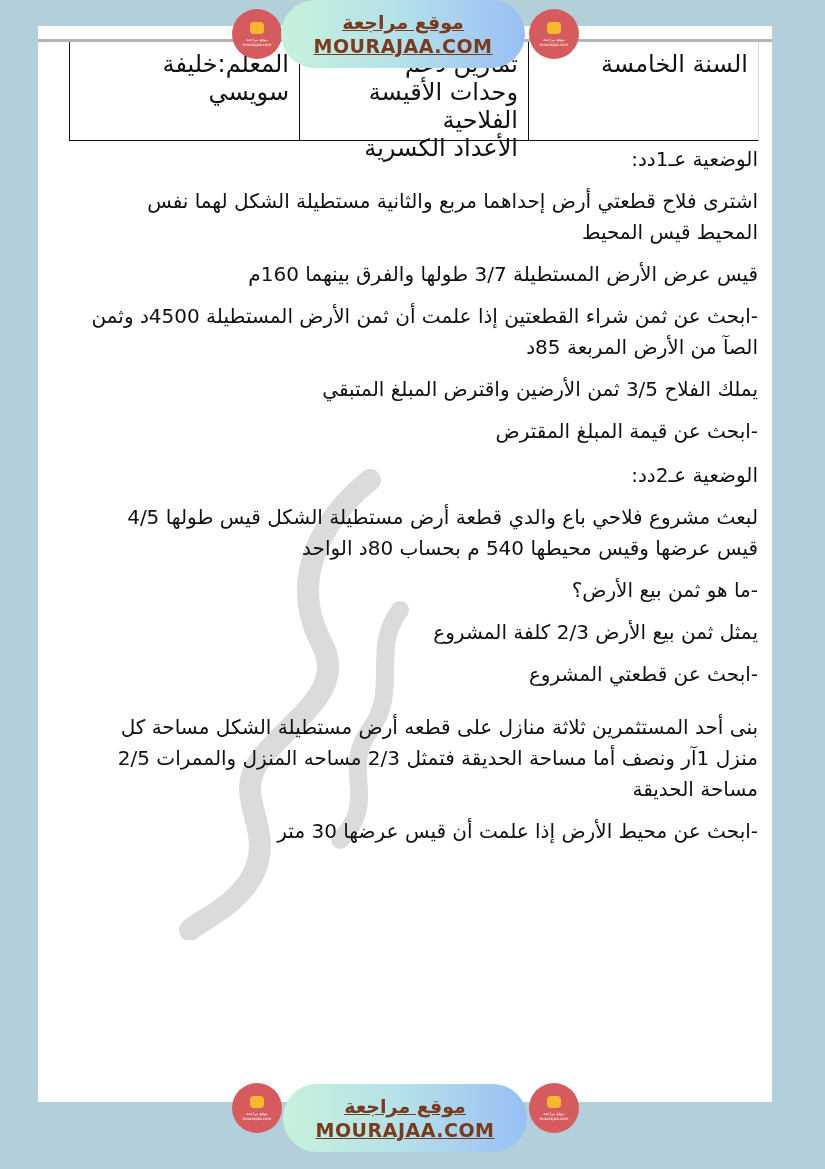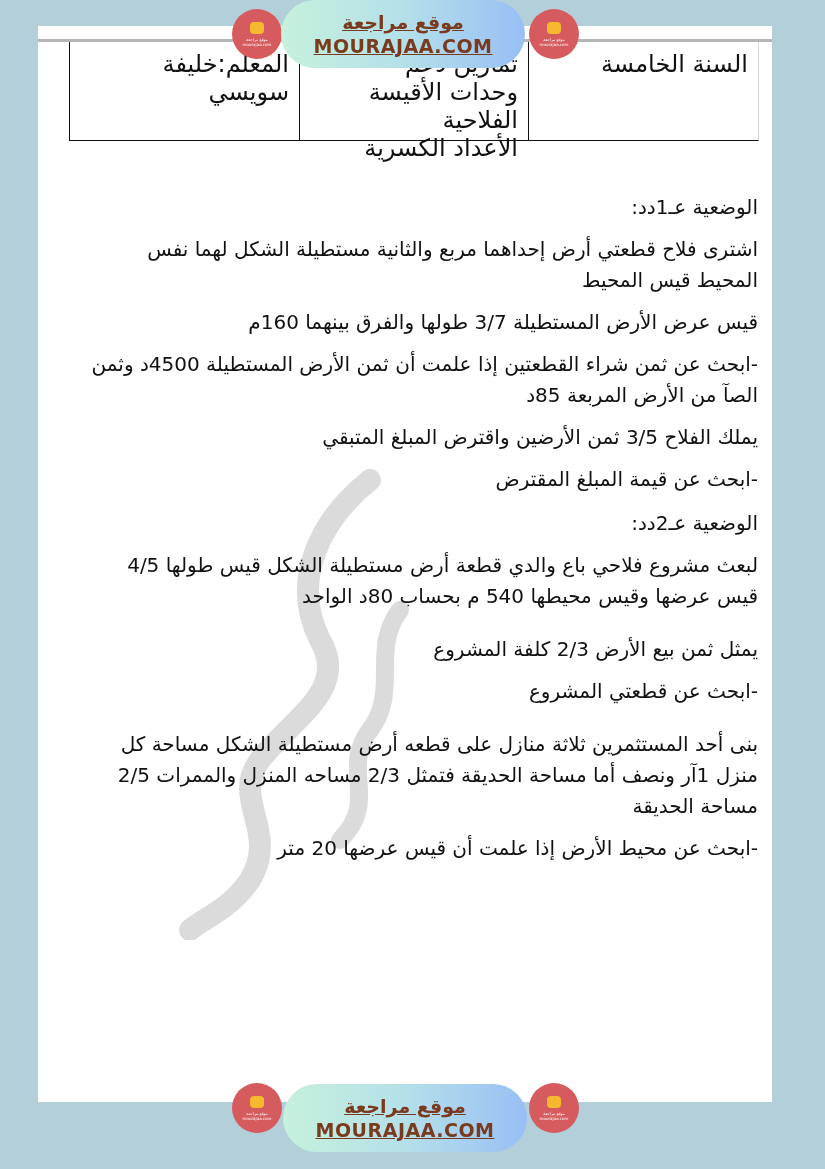--- a/index.html
+++ b/index.html
@@ -73,48 +73,49 @@
       <span>المعلم:خليفة سويسي</span>
     </div>
   </div>
 </div>
 
 <svg class="watermark-sig" viewBox="0 0 260 480">
   <path d="M200 20 C150 60 120 120 150 180 C180 230 120 260 90 300 C60 340 110 370 80 420 C60 450 30 460 20 470" fill="none" stroke="#9a9a9a" stroke-width="22" stroke-linecap="round"></path>
   <path d="M230 150 C200 190 230 230 200 270 C170 310 210 340 170 380" fill="none" stroke="#9a9a9a" stroke-width="18" stroke-linecap="round"></path>
 </svg>
 
-<div class="content" style="z-index:2;margin-top:48px;">
+<div class="content" style="z-index:2;">
   <p class="h">الوضعية عـ1دد:</p>
   <div class="gap"></div>
   <p>اشترى فلاح قطعتي أرض إحداهما مربع والثانية مستطيلة الشكل لهما نفس المحيط قيس المحيط</p>
   <div class="gap"></div>
   <p>قيس عرض الأرض المستطيلة 3/7 طولها والفرق بينهما 160م</p>
   <div class="gap"></div>
   <p>-ابحث عن ثمن شراء القطعتين إذا علمت أن ثمن الأرض المستطيلة 4500د وثمن الصآ من الأرض المربعة 85د</p>
   <div class="gap"></div>
   <p>يملك الفلاح 3/5 ثمن الأرضين واقترض المبلغ المتبقي</p>
   <div class="gap"></div>
   <p>-ابحث عن قيمة المبلغ المقترض</p>
   <div class="gap"></div>
 
   <p class="h">الوضعية عـ2دد:</p>
   <div class="gap"></div>
   <p>لبعث مشروع فلاحي باع والدي قطعة أرض مستطيلة الشكل قيس طولها 4/5 قيس عرضها وقيس محيطها 540 م بحساب 80د الواحد</p>
   <div class="gap"></div>
+  <p>-ما هو ثمن بيع الأرض؟</p>
   <div class="gap"></div>
   <p>يمثل ثمن بيع الأرض 2/3 كلفة المشروع</p>
   <div class="gap"></div>
   <p>-ابحث عن قطعتي المشروع</p>
   <div class="gap"></div>
 
   <div class="gap"></div>
   <p>بنى أحد المستثمرين ثلاثة منازل على قطعه أرض مستطيلة الشكل مساحة كل منزل 1آر ونصف أما مساحة الحديقة فتمثل 2/3 مساحه المنزل والممرات 2/5 مساحة الحديقة</p>
   <div class="gap"></div>
-  <p>-ابحث عن محيط الأرض إذا علمت أن قيس عرضها 20 متر</p>
+  <p>-ابحث عن محيط الأرض إذا علمت أن قيس عرضها 30 متر</p>
 </div>
 
 <div class="wm-badge" style="left:232px; top:9px;">
   <div class="logo"></div>
   <div class="small">موقع مراجعة</div>
   <div class="small">mourajaa.com</div>
 </div>
 <div class="wm-ribbon" style="left:281px; top:0px;">
   <span class="ar">موقع مراجعة</span>
   <span class="en">MOURAJAA.COM</span>

